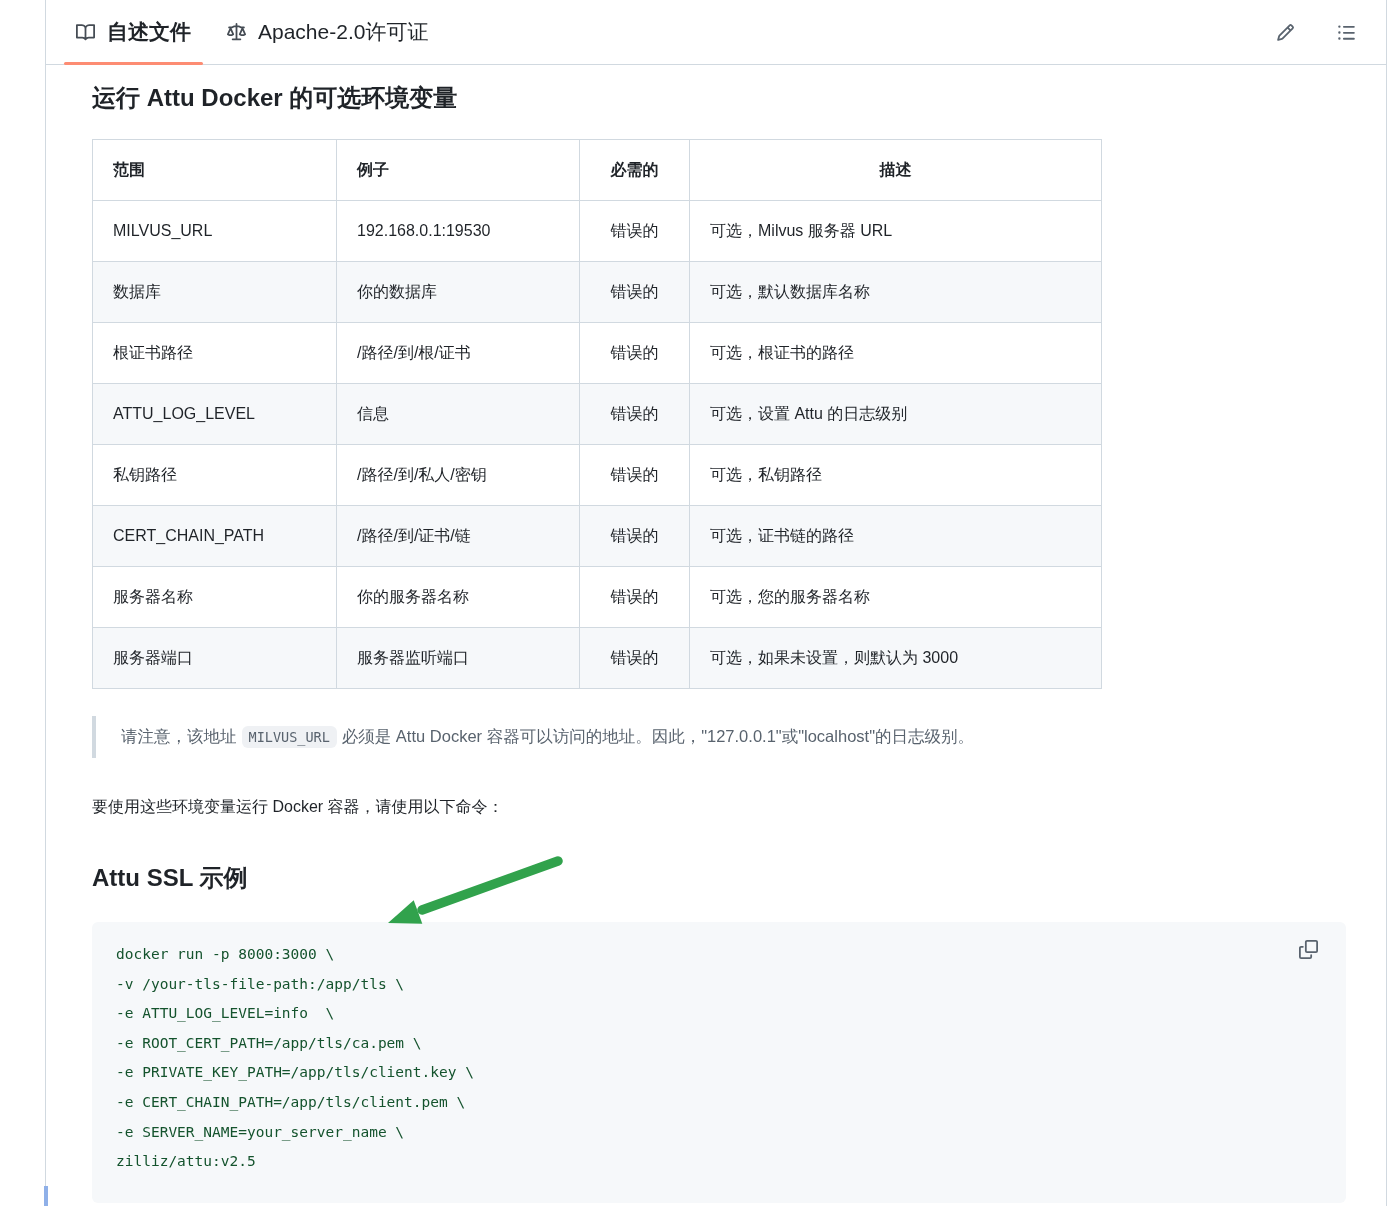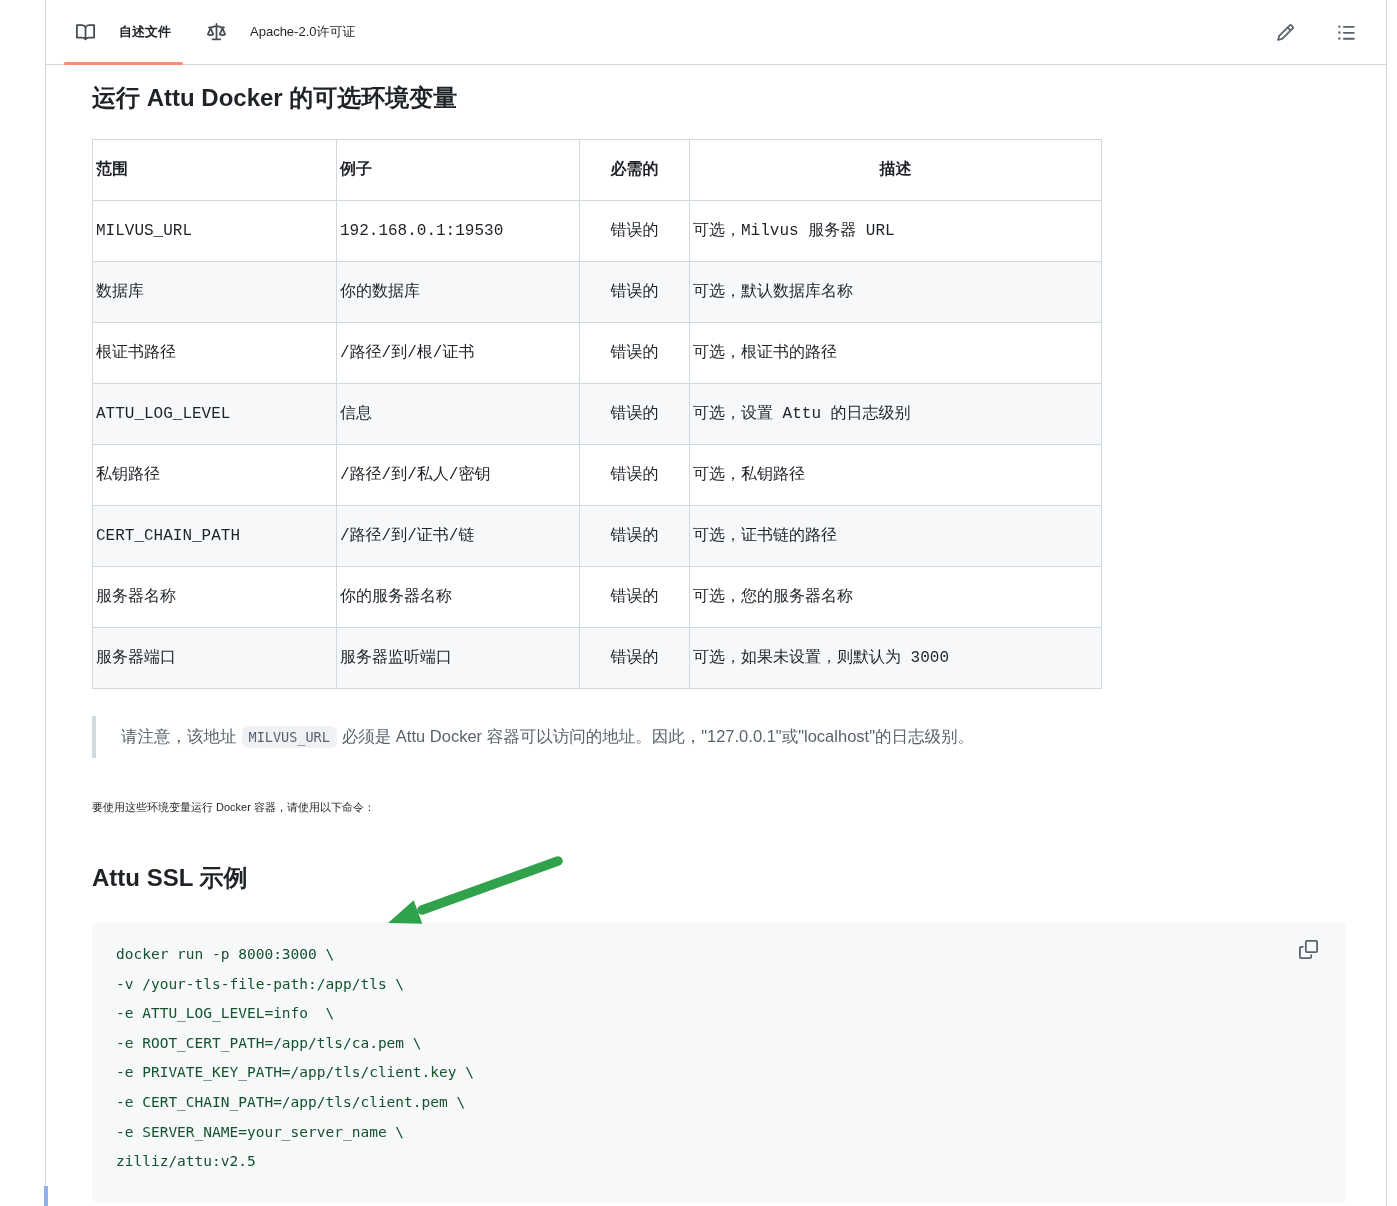--- a/index.html
+++ b/index.html
@@ -11,22 +11,22 @@
     border-left: 1px solid #d1d9e0; border-right: 1px solid #d1d9e0;
     background: #ffffff;
   }
 
   
   .tabbar {
     height: 65px; display: flex; align-items: stretch;
     border-bottom: 1px solid #d1d9e0; padding-left: 12px; position: relative;
   }
   .tab {
-    display: flex; align-items: center; gap: 24px; padding: 0 18px;
-    font-size: 13px; cursor: pointer; position: relative; color: #1f2328;
+    display: flex; align-items: center; gap: 12px; padding: 0 18px;
+    font-size: 21px; cursor: pointer; position: relative; color: #1f2328;
   }
   .tab.active { font-weight: bold; }
   .tab .underline {
     position: absolute; left: 6px; right: 6px; bottom: -1px; height: 3px;
     background: var(--tab-underline, #fd8c73); border-radius: 2px;
   }
   .tab svg { width: 19px; height: 19px; fill: #454c54; flex: none; }
   .tabbar-actions {
     margin-left: auto; display: flex; align-items: center; gap: 38px; padding-right: 28px;
   }
@@ -35,38 +35,38 @@
 
   
   .content { padding: 17px 40px 0 46px; }
   h2.md-h { font-size: 24px; font-weight: bold; color: #1f2328; }
 
   table.env-table {
     border-collapse: collapse; table-layout: fixed; width: 1009px; margin-top: 25px;
     font-size: 16px;
   }
   table.env-table th, table.env-table td {
-    border: 1px solid #d1d9e0; padding: 18px 3px; text-align: left;
-    line-height: 24px; overflow: hidden; white-space: nowrap; font-family: Liberation Mono, monospace;
+    border: 1px solid #d1d9e0; padding: 18px 20px; text-align: left;
+    line-height: 24px; overflow: hidden; white-space: nowrap;
   }
   table.env-table th { font-weight: bold; }
   table.env-table .center { text-align: center; }
   table.env-table tbody tr:nth-child(even) { background: #f6f8fa; }
 
   blockquote.note {
     margin-top: 27px; border-left: 4px solid #d1d9e0; padding: 2px 0 2px 25px;
     color: #59636e; font-size: 16.5px; line-height: 37px; width: 1205px;
   }
   blockquote.note code {
     font-family: "DejaVu Sans Mono", "Liberation Mono", monospace;
     font-size: 13.5px; background: #eff1f4; border-radius: 6px;
     padding: 3px 7px; margin: 0 5px; color: #59636e;
   }
 
-  p.cmd-intro { margin-top: 37px; font-size: 11px; line-height: 24px; }
+  p.cmd-intro { margin-top: 37px; font-size: 16px; line-height: 24px; }
   h2.ssl-h { margin-top: 43px; }
 
   .codeblock {
     position: relative; margin-top: 28px; width: 1254px;
     background: #f6f8fa; border-radius: 6px; padding: 18px 16px 26px 24px;
   }
   .codeblock pre {
     font-family: "DejaVu Sans Mono", "Liberation Mono", monospace;
     font-size: 14.5px; line-height: 29.6px; color: #14532d; white-space: pre;
   }

